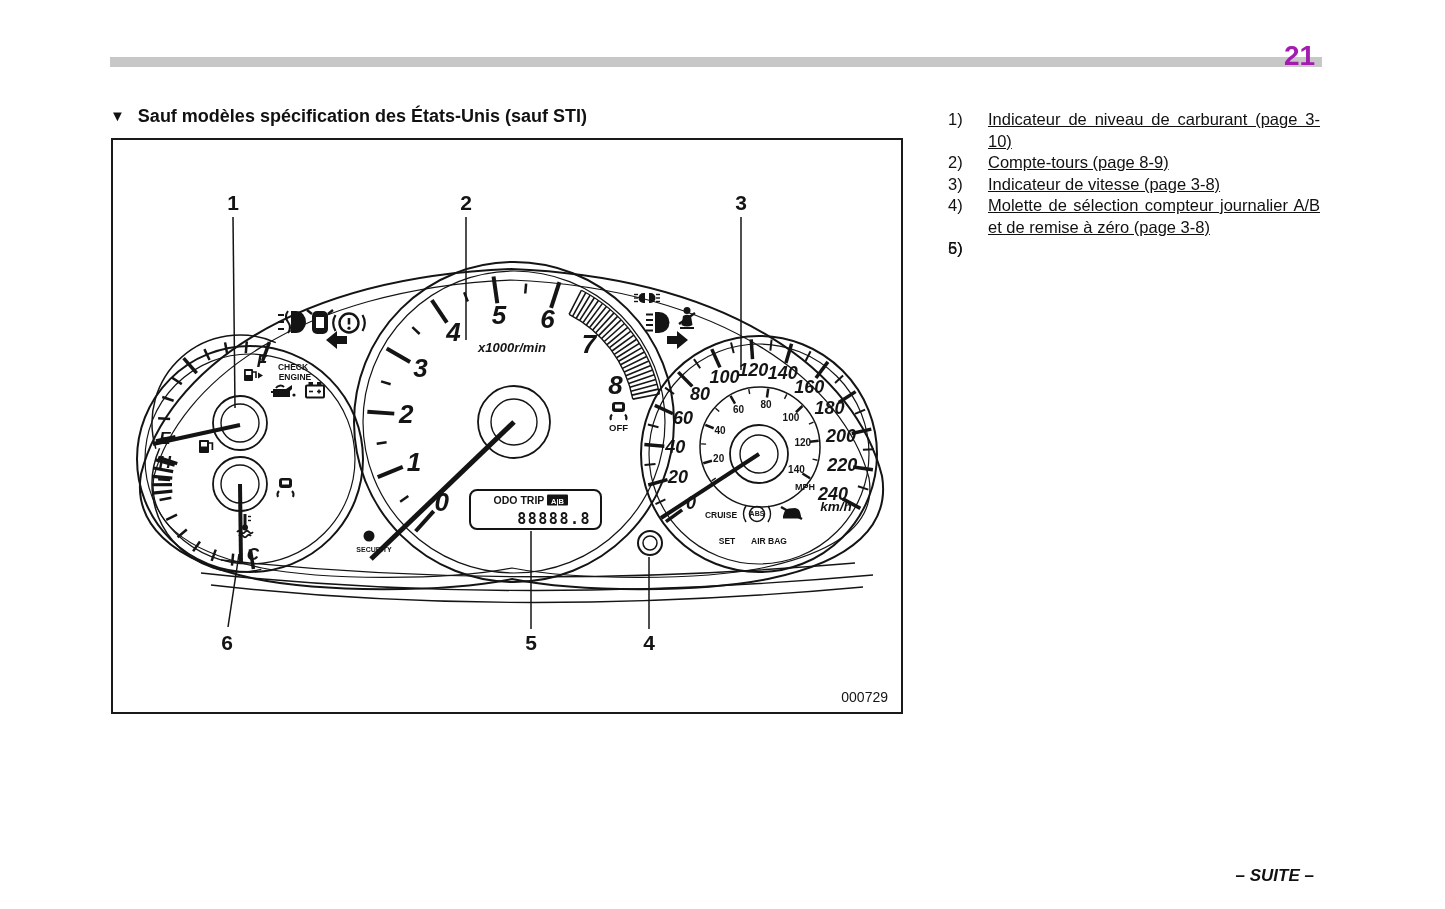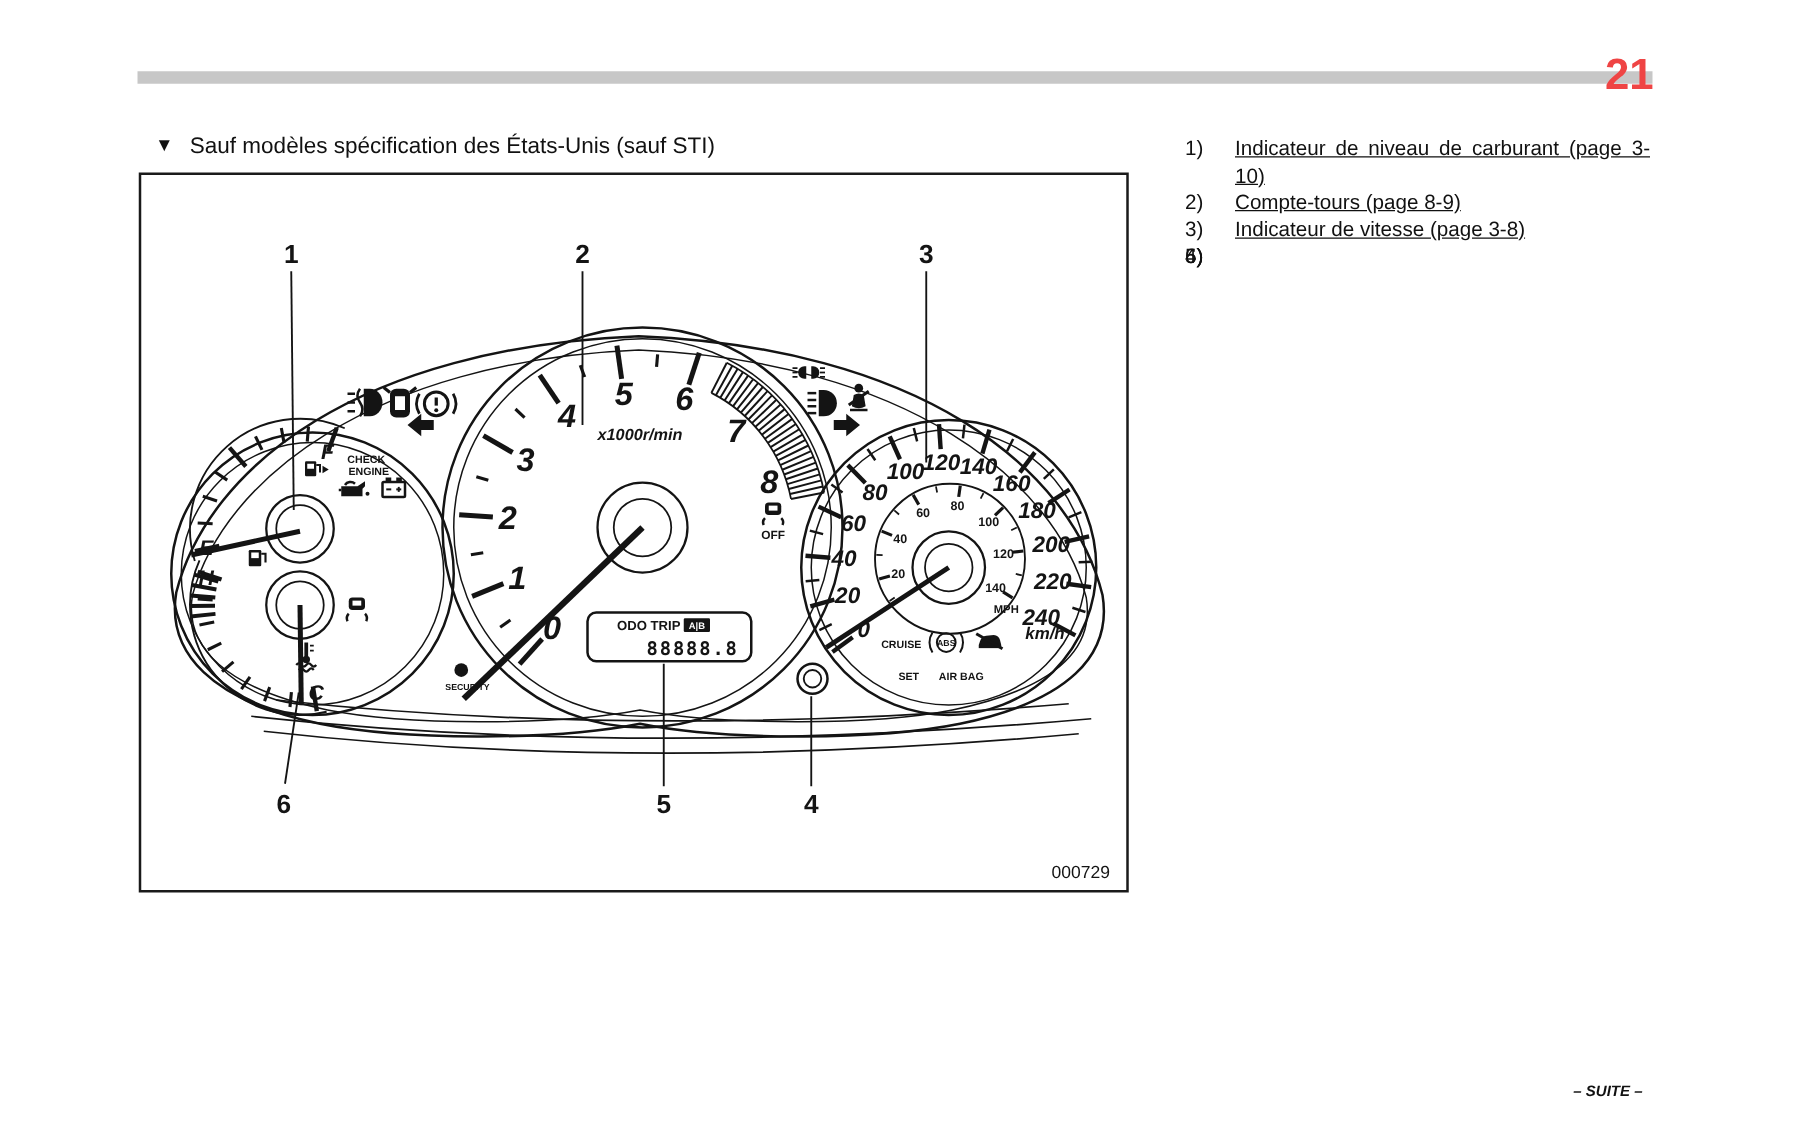--- a/index.html
+++ b/index.html
@@ -1,29 +1,29 @@
 <!DOCTYPE html>
 <html><head>
 <meta charset="utf-8">
 <style>
   html,body{margin:0;padding:0;background:#fff;}
   .page{position:relative;width:1445px;height:909px;background:#ffffff;
         font-family:"Liberation Sans",sans-serif;color:#111;overflow:hidden;}
   .header-rule{position:absolute;left:110px;top:57px;width:1212px;height:10px;background:#c7c7c7;}
-  .page-number{position:absolute;left:1284px;top:40px;font-size:35px;font-weight:bold;color:#ef4444;}
-  .heading{position:absolute;left:124px;top:106px;font-size:18px;font-weight:normal;white-space:nowrap;}
+  .page-number{position:absolute;left:1284px;top:40px;font-size:28px;font-weight:bold;color:#a21caf;}
+  .heading{position:absolute;left:110px;top:106px;font-size:18px;font-weight:bold;white-space:nowrap;}
   .heading .tri{display:inline-block;margin-right:13px;font-size:15px;vertical-align:1px;}
   .figure-frame{position:absolute;left:111px;top:138px;width:792px;height:576px;
                 border:2px solid #1a1a1a;box-sizing:border-box;background:#fff;}
   .figure-frame svg{display:block;}
   .legend{position:absolute;left:948px;top:109px;width:372px;font-size:16.5px;line-height:21.5px;}
   .legend-item{position:relative;padding-left:40px;}
   .legend-item .num{position:absolute;left:0;top:0;}
   .legend-item .txt{display:block;text-align:justify;-moz-text-align-last:left;text-align-last:left;text-decoration:underline;}
-  .suite{position:absolute;right:131px;top:866px;font-size:12px;font-weight:bold;font-style:italic;}
+  .suite{position:absolute;right:131px;top:866px;font-size:17px;font-weight:bold;font-style:italic;}
   
   text{fill:#141414;}
   .t-num{font:italic 700 26px "Liberation Sans",sans-serif;}
   .s-num{font:italic 700 18px "Liberation Sans",sans-serif;}
   .m-num{font:700 10px "Liberation Sans",sans-serif;}
   .ef{font:italic 700 17px "Liberation Sans",sans-serif;}
   .unit{font:italic 700 13px "Liberation Sans",sans-serif;}
   .kmh{font:italic 700 13.5px "Liberation Sans",sans-serif;}
   .mph{font:700 9px "Liberation Sans",sans-serif;}
   .small-b{font:700 8.5px "Liberation Sans",sans-serif;}
@@ -405,20 +405,21 @@
     <div class="legend-item">
       <span class="num">2)</span>
       <span class="txt">Compte-tours (page 8-9)</span>
     </div>
     <div class="legend-item">
       <span class="num">3)</span>
       <span class="txt">Indicateur de vitesse (page 3-8)</span>
     </div>
     <div class="legend-item">
       <span class="num">4)</span>
+      <span class="txt">Molette de sélection compteur journalier A/B et de remise à zéro (page 3-8)</span>
     </div>
     <div class="legend-item">
       <span class="num">5)</span>
     </div>
     <div class="legend-item">
       <span class="num">6)</span>
     </div>
   </div>
 
   <div class="suite">– SUITE –</div>

